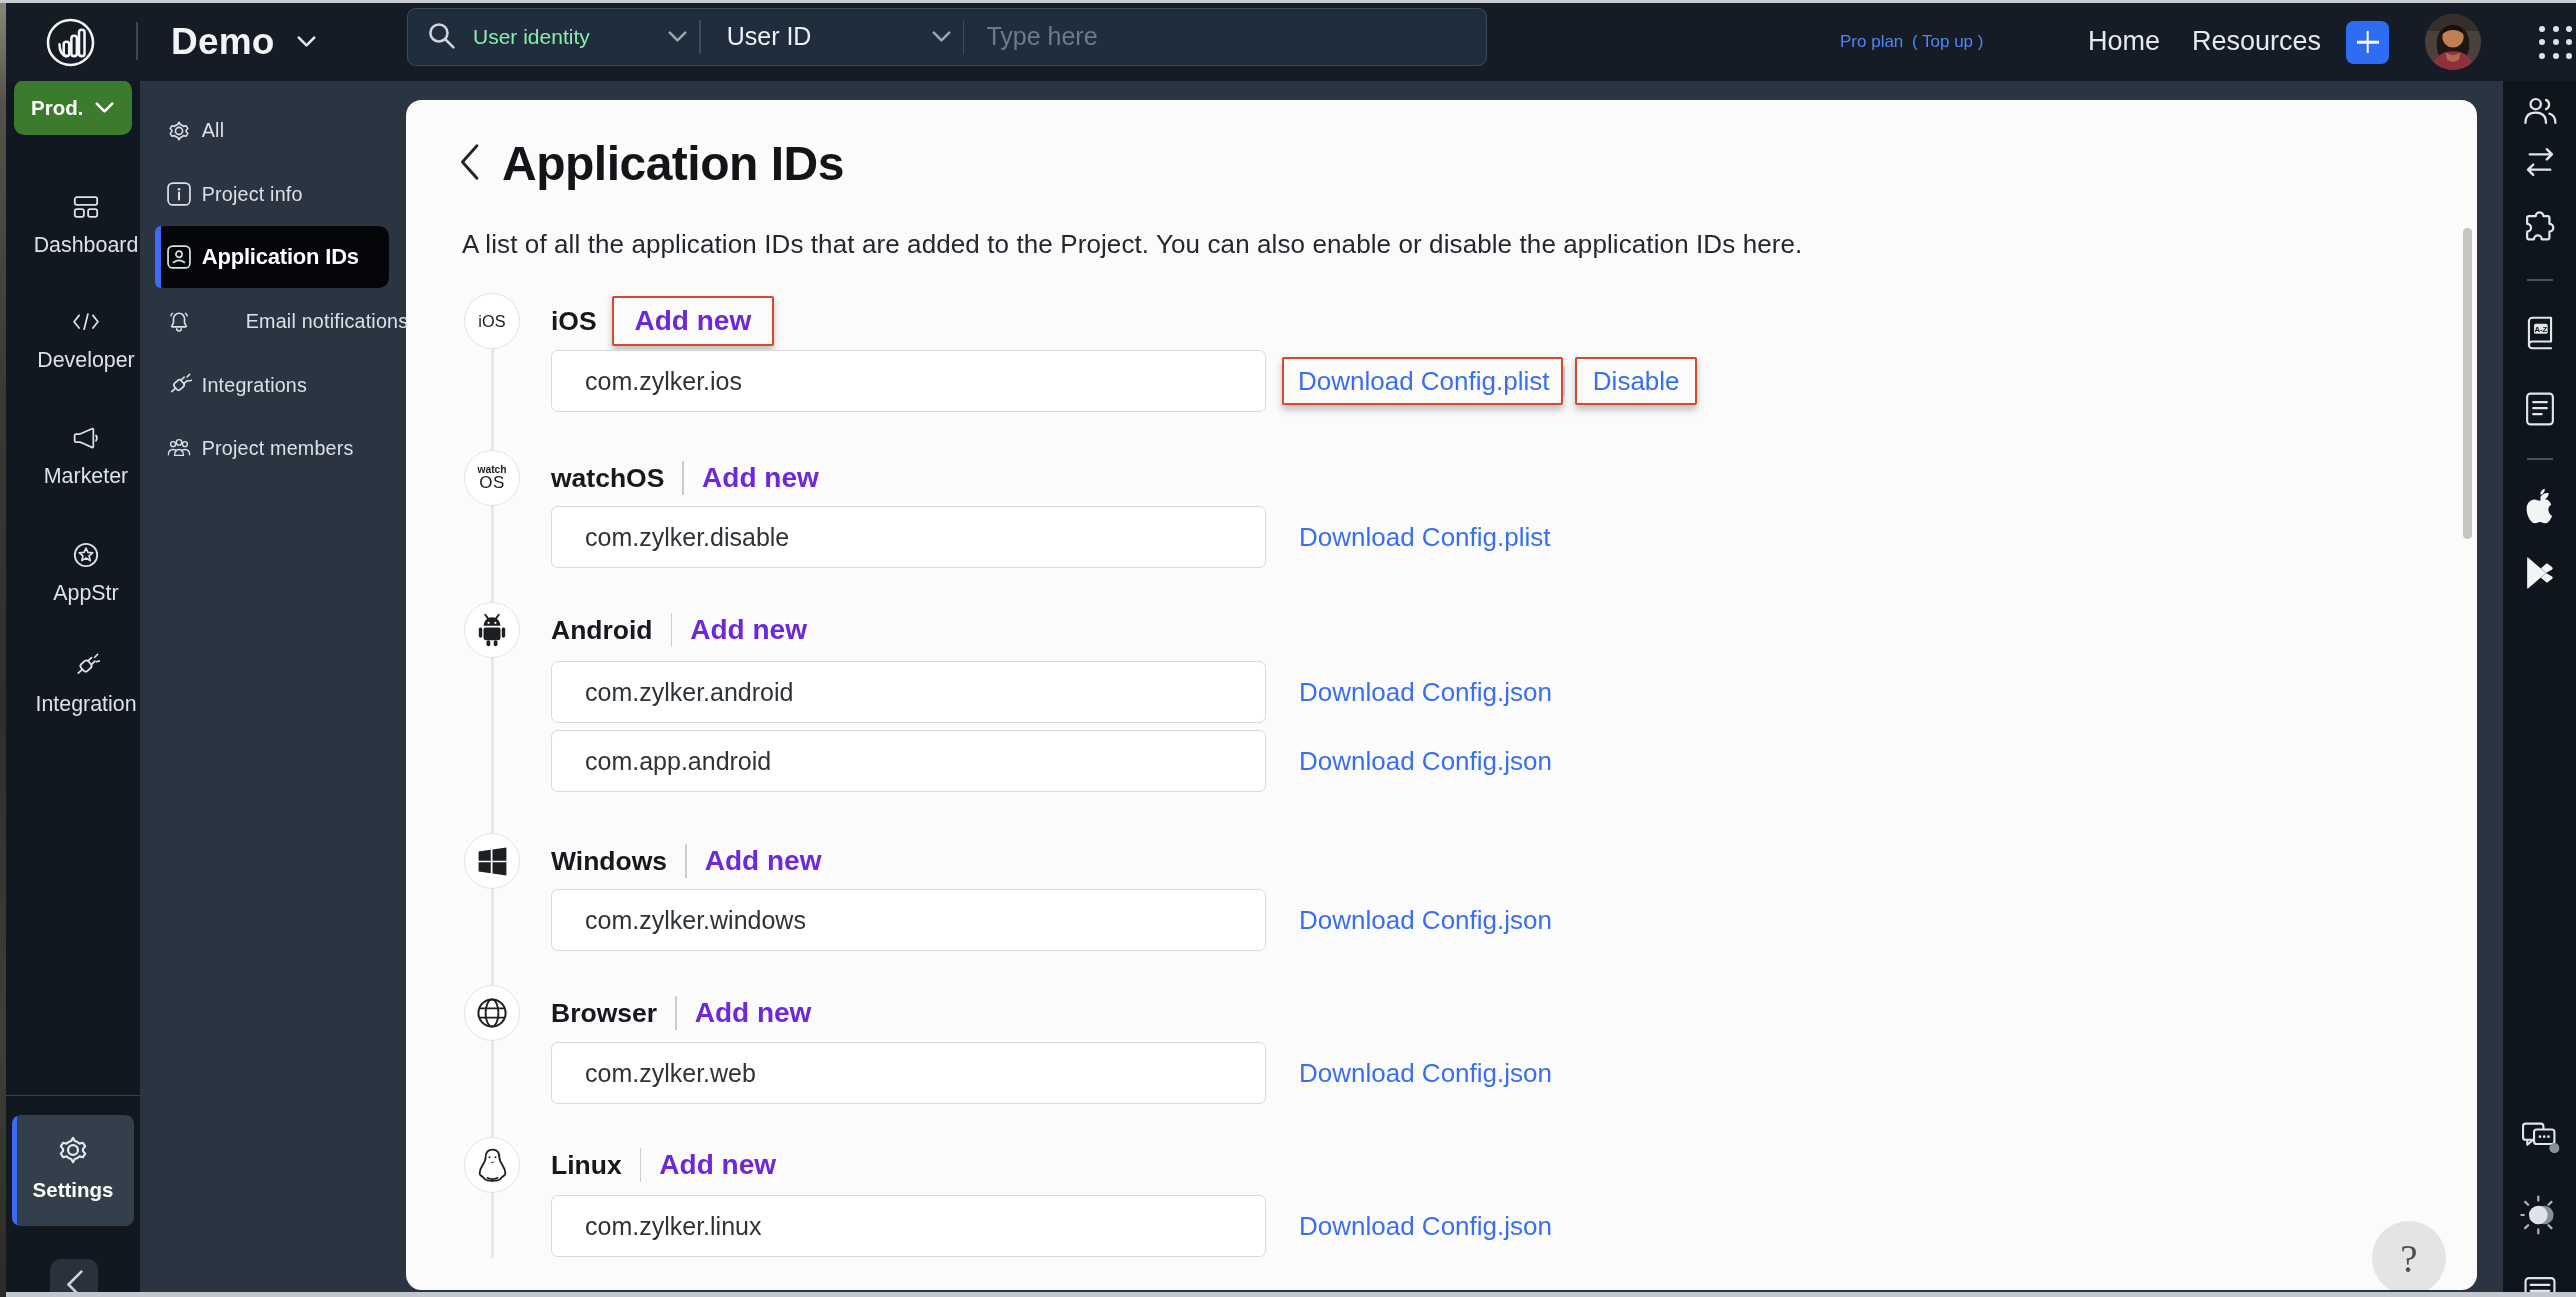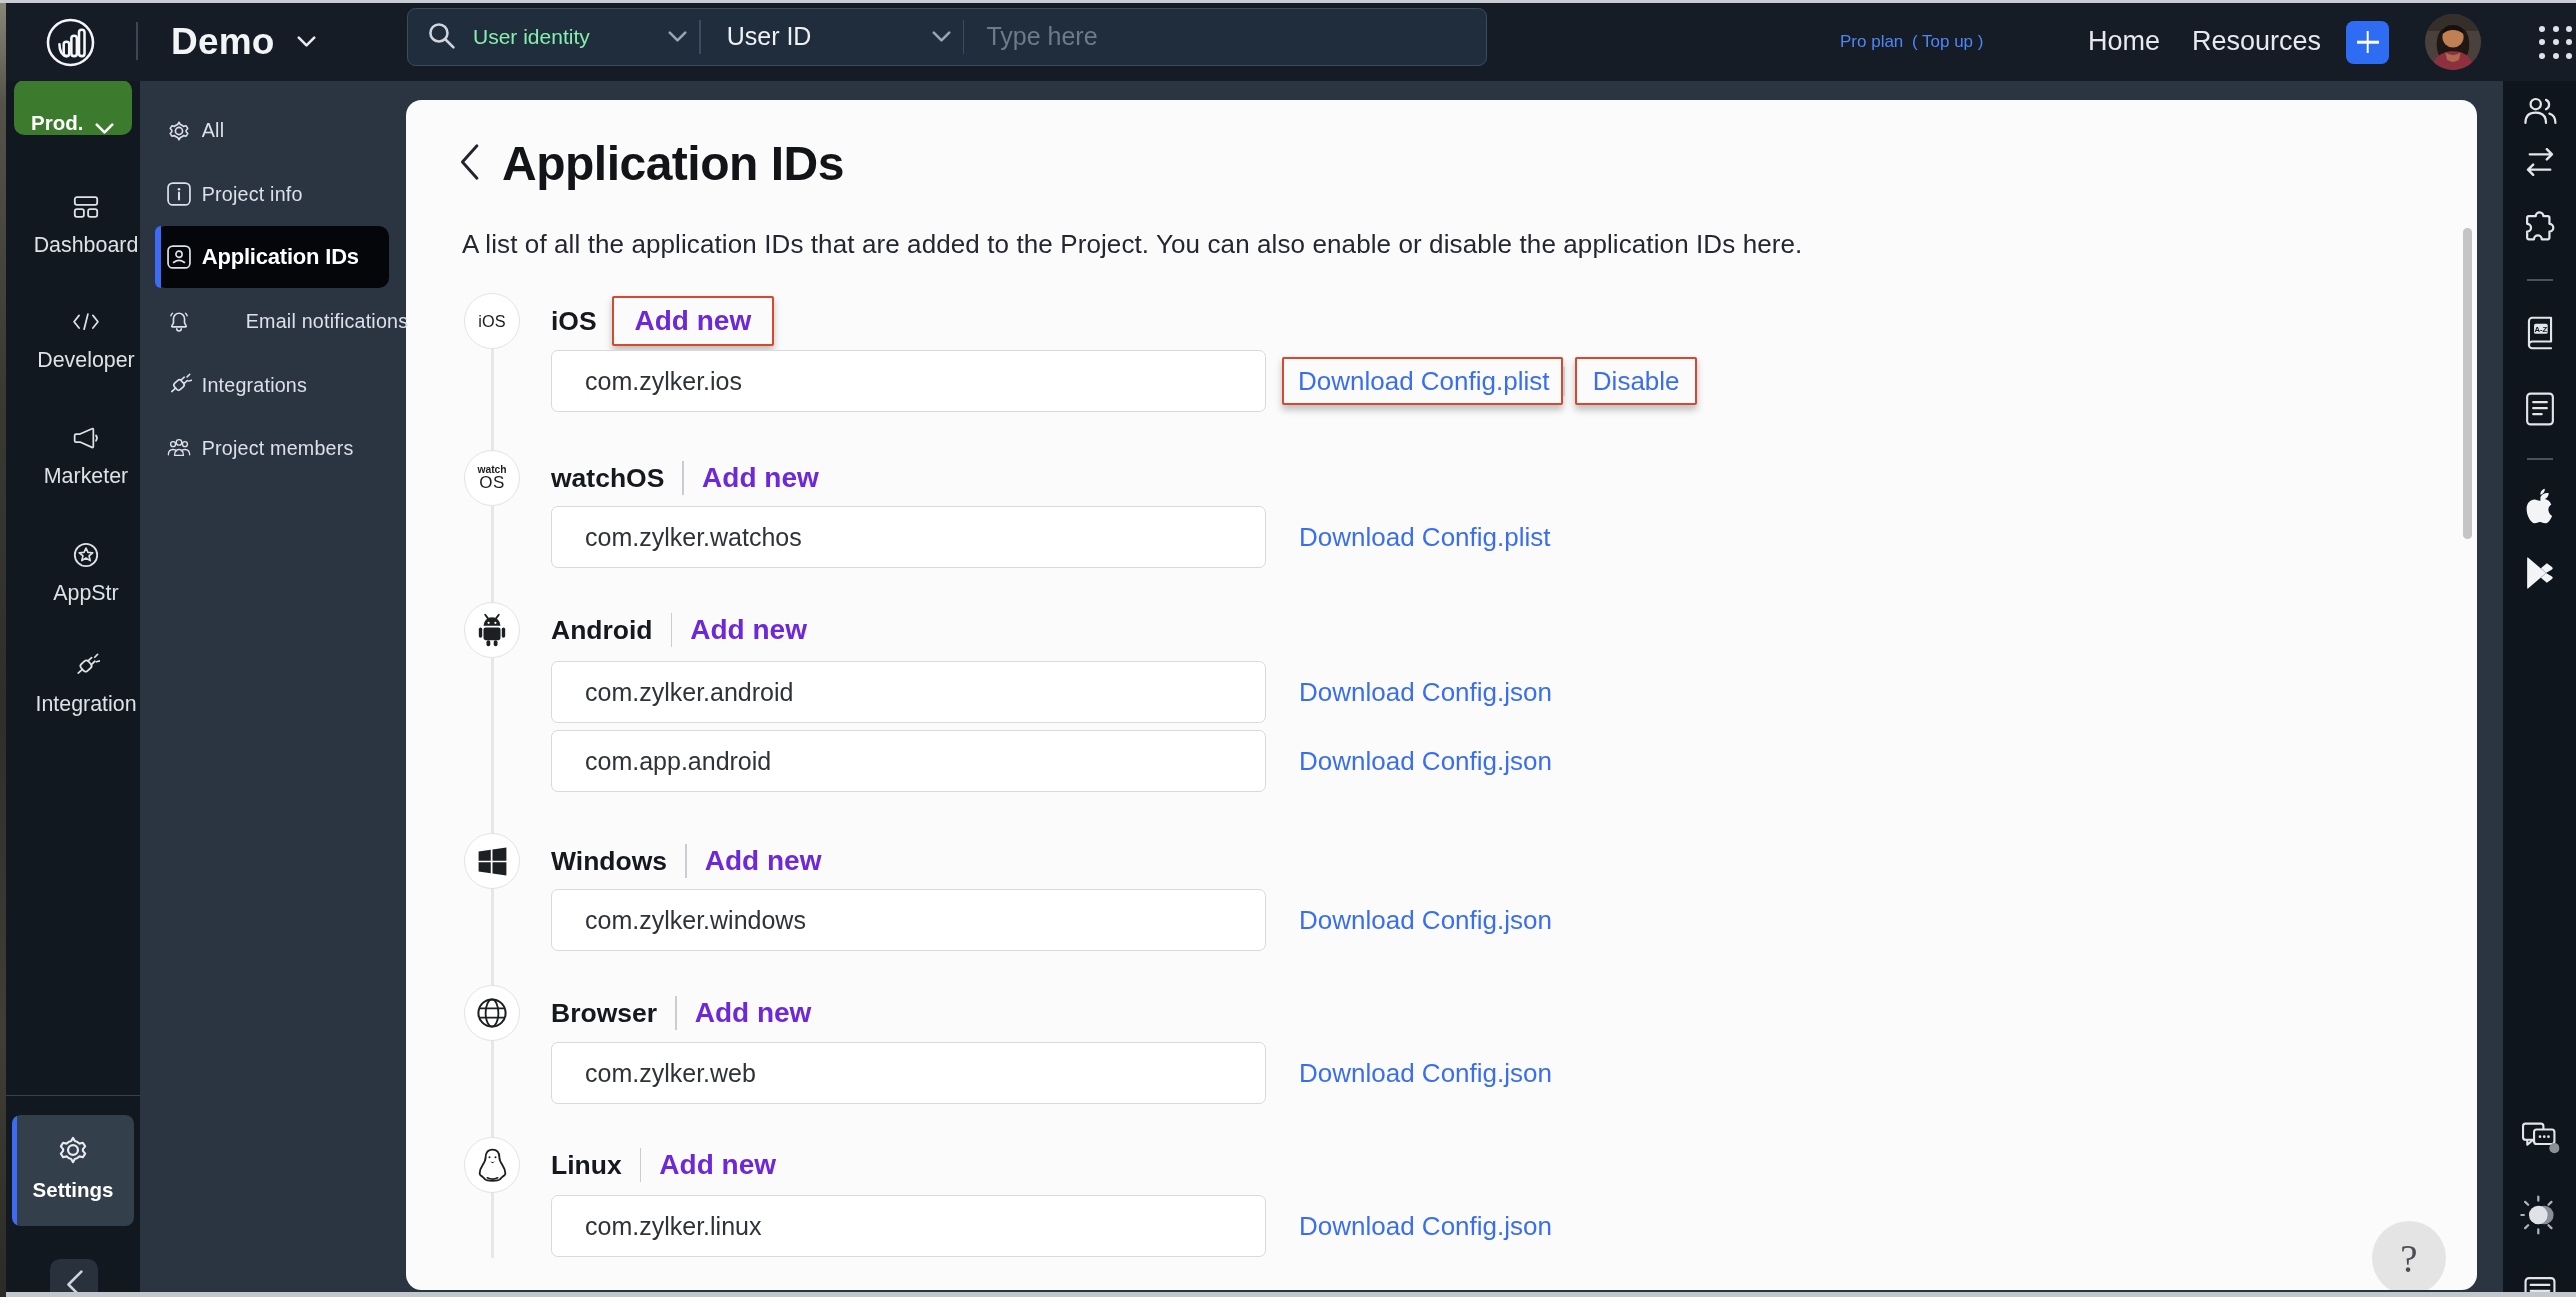--- a/index.html
+++ b/index.html
@@ -42,21 +42,21 @@
   #plus-btn:after  { content:""; position:absolute; left:50%; top:50%; width:2.6px; height:22px; background:#fff; transform:translate(-50%,-50%); }
   #avatar { position:absolute; left:2419px; top:11px; width:56px; height:56px; border-radius:50%; overflow:hidden; cursor:pointer; background:#20262e; }
   #apps-grid { position:absolute; left:2533px; top:23px; width:34px; height:34px; cursor:pointer; display:grid;
     grid-template-columns:repeat(3,6px); grid-template-rows:repeat(3,6px); gap:7.7px; }
   #apps-grid i { background:#dfe3e8; border-radius:50%; }
 
   
   #leftrail { left:6px; top:80px; width:134px; height:1212px; background:#12181f; z-index:9; overflow:hidden; }
   #prod-btn { position:absolute; left:7.7px; top:0px; width:118px; height:55px; border-radius:10.3px; border:none;
     background:#3c7b2e; color:#fff; font-family:"Liberation Sans",sans-serif; font-size:20.5px; font-weight:700;
-    display:flex; align-items:flex-end; justify-content:center; gap:12px; cursor:pointer; }
+    display:flex; align-items:center; justify-content:center; gap:12px; cursor:pointer; }
   .rail-item { position:absolute; left:0; width:160px; text-align:center; color:#dde2e8; cursor:pointer; }
   .rail-item .ric { height:34px; display:flex; align-items:center; justify-content:center; }
   .rail-item .ric svg { width:28px; height:auto; }
   .rail-item .rlb { font-size:21.4px; margin-top:8.6px; color:#dde2e8; }
   #rail-divider { position:absolute; left:0; top:1015px; width:134px; height:0.9px; background:#39414c; }
   #settings-btn { position:absolute; left:6px; top:1035px; width:122px; height:111px; background:#343f4c;
     border:none; border-radius:8.6px; cursor:pointer; overflow:hidden;
     display:flex; flex-direction:column; align-items:center; padding-top:17px; }
   #settings-btn .stripe { position:absolute; left:0; top:0; width:5.1px; height:100%; background:#3d6bf3; }
   #settings-btn .gear { line-height:0; }
@@ -420,21 +420,21 @@
       <div class="p-circle" style="top: 350px;">
         <span class="w1">watch</span>
         <span class="w2">OS</span>
       </div>
       <div class="sec-head" style="top: 350px;">
         <span class="p-label">watchOS</span>
         <span class="vdiv"></span>
           <a class="addnew">Add new</a>
       </div>
       <div class="app-row" style="top: 406px;">
-        <span class="id-box">com.zylker.watchos</span>
+        <span class="id-box">com.zylker.disable</span>
         <a class="dl-link">Download Config.plist</a>
       </div>
       <div class="p-circle" style="top: 502px;">
         <svg width="34" height="38" viewBox="0 0 40 44" fill="none">
           <path d="M12 4 l3 4 M28 4 l-3 4" stroke="#1d2023" stroke-width="2.2" stroke-linecap="round"></path>
           <path d="M10 17 a10 10 0 0 1 20 0 Z" fill="#1d2023"></path>
           <circle cx="16" cy="13.5" r="1.3" fill="#fff"></circle>
           <circle cx="24" cy="13.5" r="1.3" fill="#fff"></circle>
           <rect x="10" y="19" width="20" height="15" rx="2.5" fill="#1d2023"></rect>
           <rect x="4.5" y="19" width="4" height="12" rx="2" fill="#1d2023"></rect>

